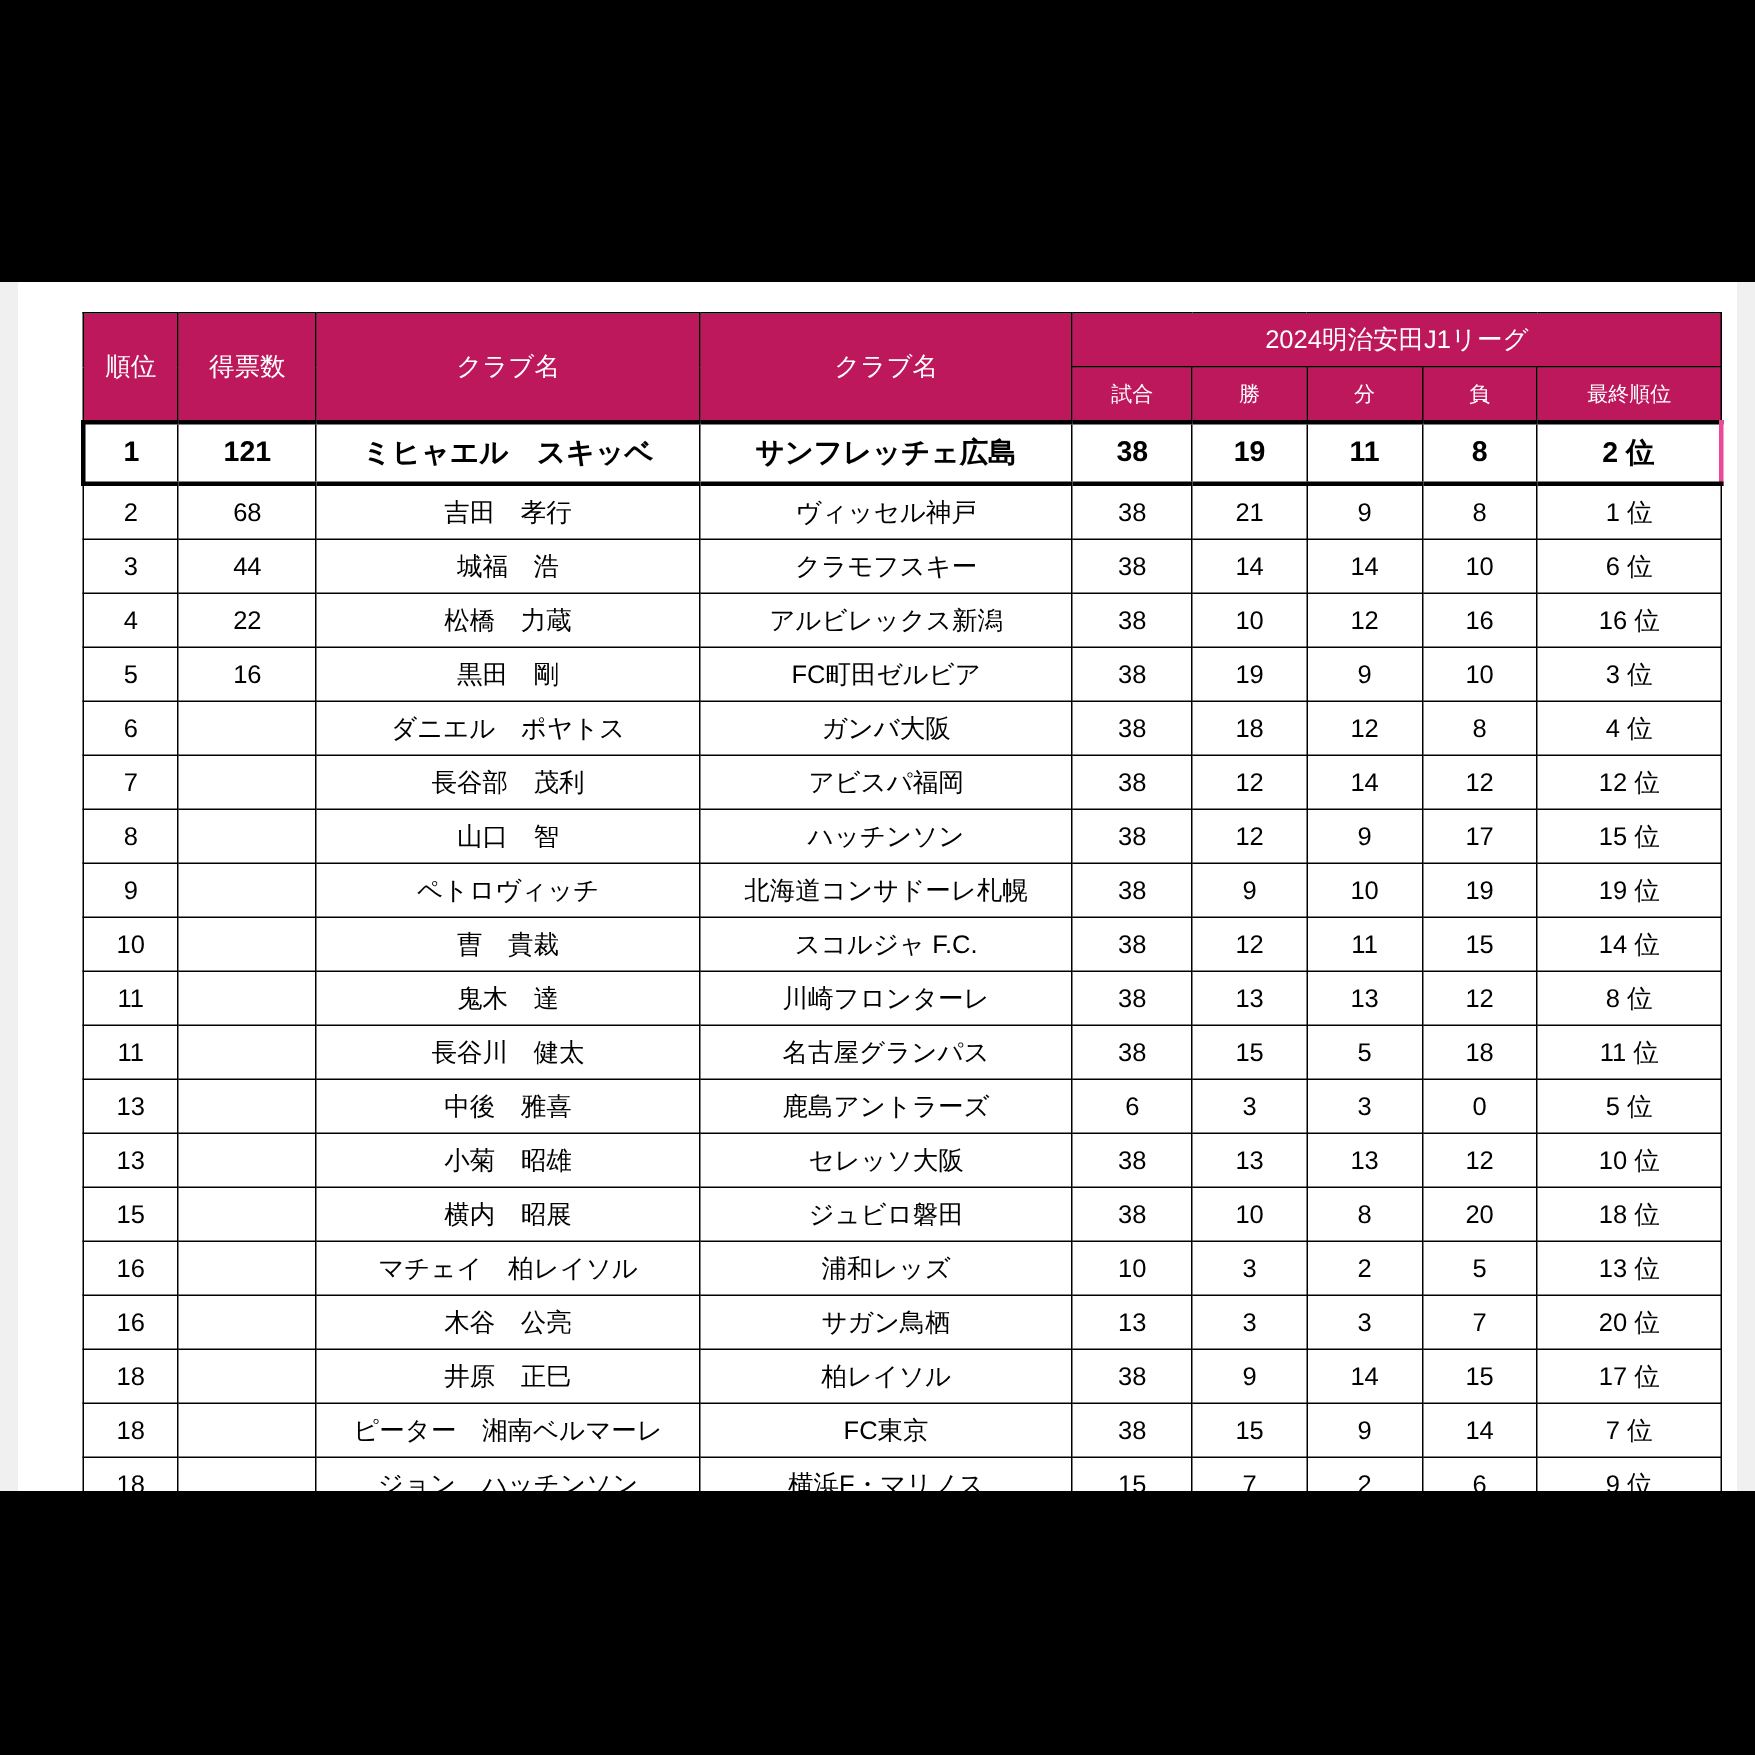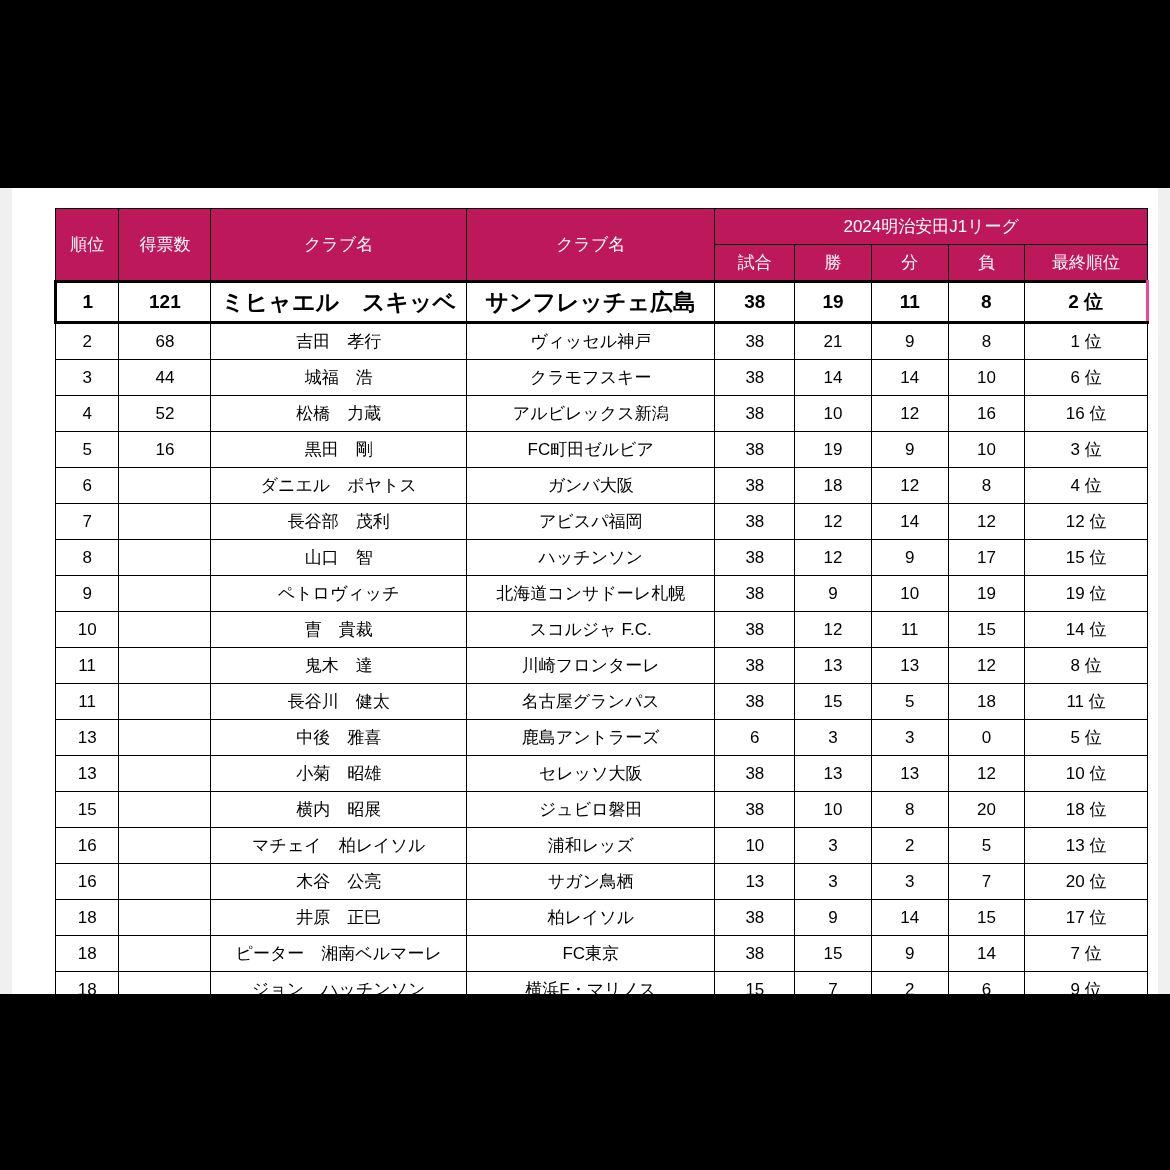--- a/index.html
+++ b/index.html
@@ -59,21 +59,21 @@
     font-weight: normal;
   }
   
   .hdr-black {
     background: #be185d;
     color: #ffffff !important;
     font-weight: bold;
     font-size: 18px;
   }
   .hdr-black.small {
-    font-size: 17px;
+    font-size: 14px;
   }
   .hdr-title {
     font-size: 19px;
     font-weight: bold;
   }
   
   tr.top-row td {
     background: #ffffff;
     font-weight: bold;
     font-size: 19px;
@@ -82,21 +82,21 @@
     height: 38px;
   }
   tr.top-row td.edge-l { border-left: 3px solid #000000; }
   tr.top-row td.edge-r { border-right: 3px solid #ec4899; }
 
   td.name-cell, td.club-cell {
     text-align: center;
     font-size: 18px;
   }
   tr.top-row td.name-cell, tr.top-row td.club-cell {
-    font-size: 23px;
+    font-size: 19px;
   }
   td.blank { border-left: 1px solid #000; border-right: 1px solid #000; }
 
   
   col.c-rank   { width: 62px; }
   col.c-votes  { width: 90px; }
   col.c-name   { width: 250px; }
   col.c-club   { width: 243px; }
   col.c-games  { width: 78px; }
   col.c-win    { width: 75px; }
@@ -168,21 +168,21 @@
                 <td class="name-cell">城福　浩</td>
                 <td class="club-cell">クラモフスキー</td>
                 <td class="">38</td>
                 <td class="">14</td>
                 <td class="">14</td>
                 <td class="">10</td>
                 <td class="">6 位</td>
               </tr>
               <tr>
                 <td class="">4</td>
-                <td class="blank">52</td>
+                <td class="blank">22</td>
                 <td class="name-cell">松橋　力蔵</td>
                 <td class="club-cell">アルビレックス新潟</td>
                 <td class="">38</td>
                 <td class="">10</td>
                 <td class="">12</td>
                 <td class="">16</td>
                 <td class="">16 位</td>
               </tr>
               <tr>
                 <td class="">5</td>

